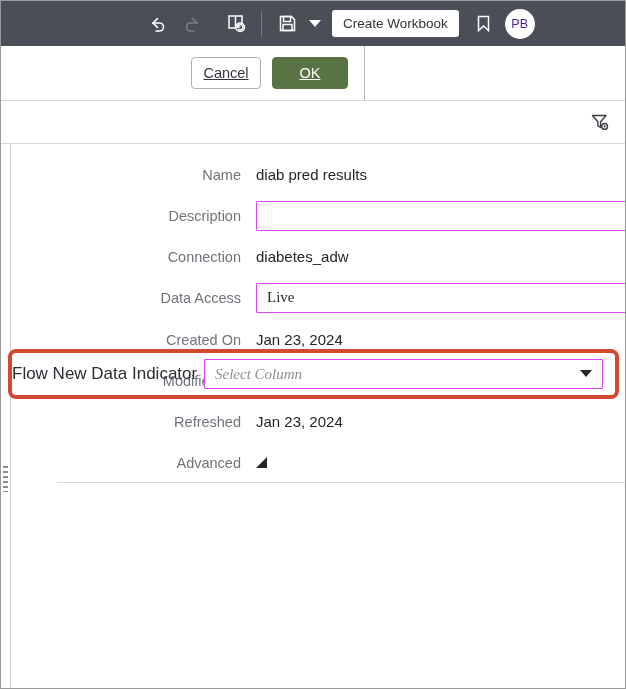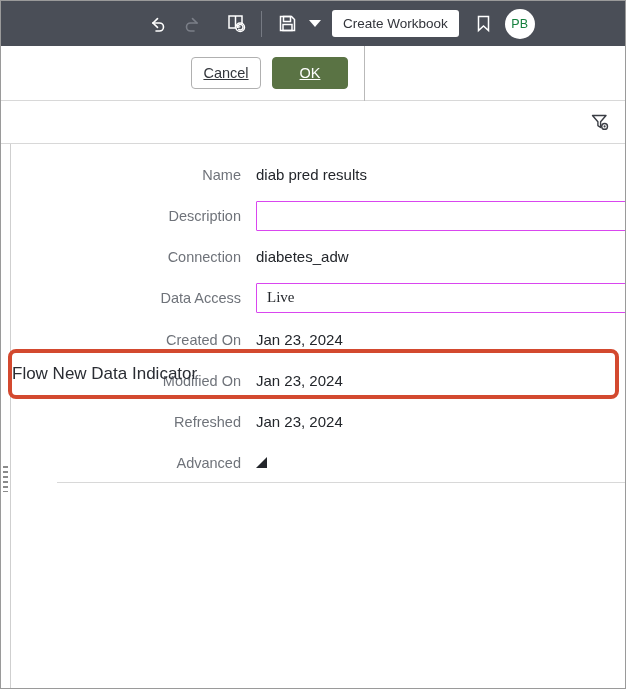--- a/index.html
+++ b/index.html
@@ -47,21 +47,21 @@
     font-size: 13.5px;
     font-family: "Liberation Sans", sans-serif;
     padding: 0 11px;
     cursor: pointer;
     white-space: nowrap;
   }
   .avatar {
     width: 30px; height: 30px;
     border-radius: 50%;
     background: #ffffff;
-    color: #15803d;
+    color: #4c1d95;
     font-size: 12.5px;
     display: flex; align-items: center; justify-content: center;
     letter-spacing: .2px;
   }
 
   
   .actionbar {
     position: absolute;
     left: 0; top: 45px;
     width: 626px; height: 55px;
@@ -363,15 +363,19 @@
       <div class="flabel">Advanced</div>
       <span class="adv-tri"></span>
     </div>
 
     <div class="hr"></div>
   </div>
 
   <div class="hilite"></div>
   <div class="hirow">
     <div class="hilabel">Flow New Data Indicator</div>
+    <div class="select-wrap">
+      <div class="fld placeholder">Select Column</div>
+      <span class="caret"></span>
+    </div>
   </div>
 
 </div>
 
 </body></html>

